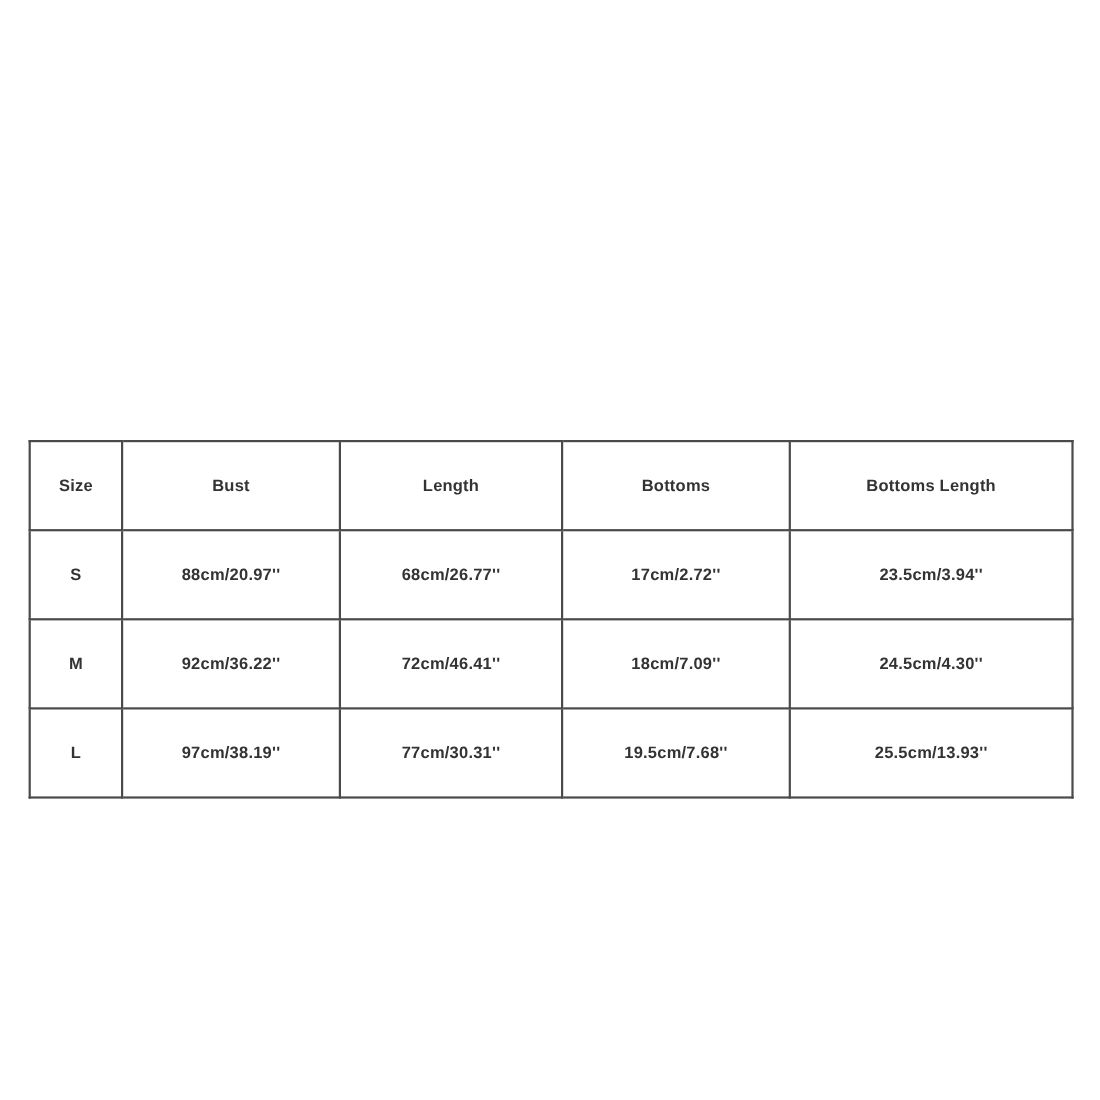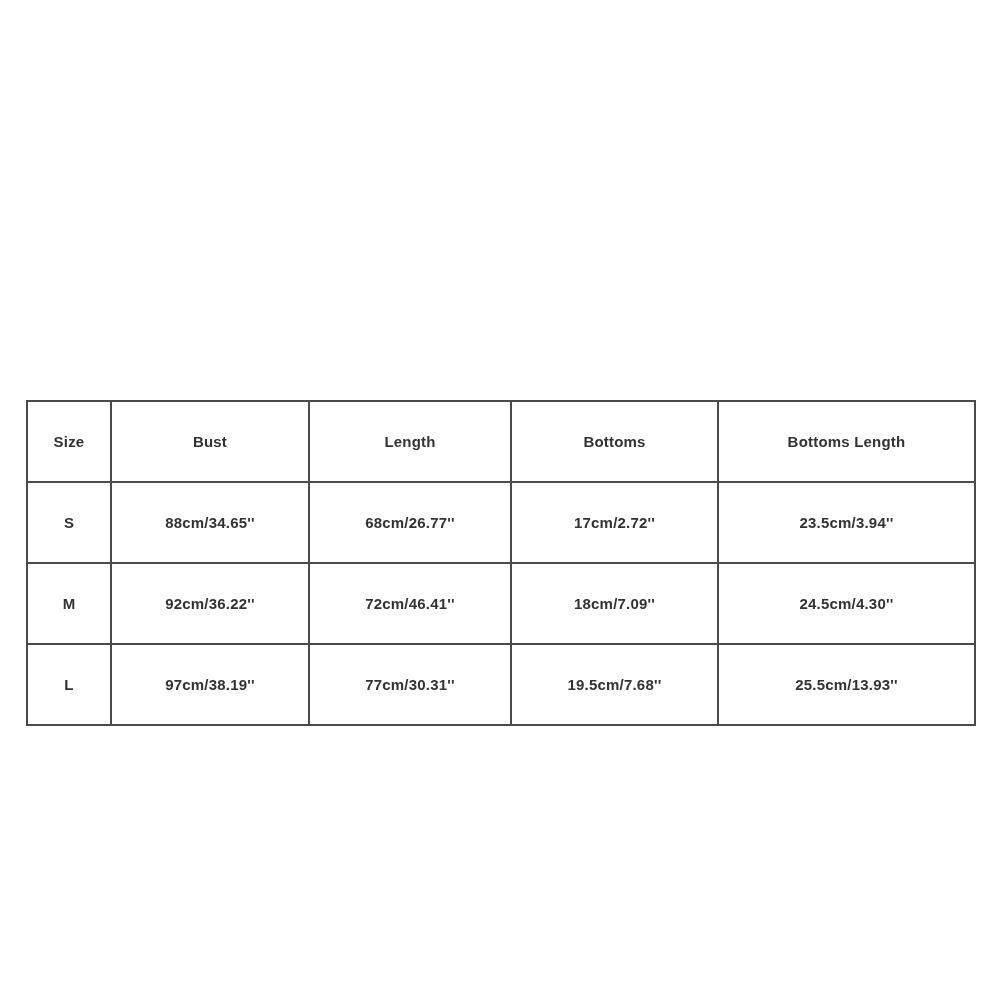--- a/index.html
+++ b/index.html
@@ -56,21 +56,21 @@
       <th>Size</th>
       <th>Bust</th>
       <th>Length</th>
       <th>Bottoms</th>
       <th>Bottoms Length</th>
     </tr>
   </thead>
   <tbody>
     <tr>
       <td>S</td>
-      <td>88cm/34.65''</td>
+      <td>88cm/20.97''</td>
       <td>68cm/26.77''</td>
       <td>17cm/2.72''</td>
       <td>23.5cm/3.94''</td>
     </tr>
     <tr>
       <td>M</td>
       <td>92cm/36.22''</td>
       <td>72cm/46.41''</td>
       <td>18cm/7.09''</td>
       <td>24.5cm/4.30''</td>

